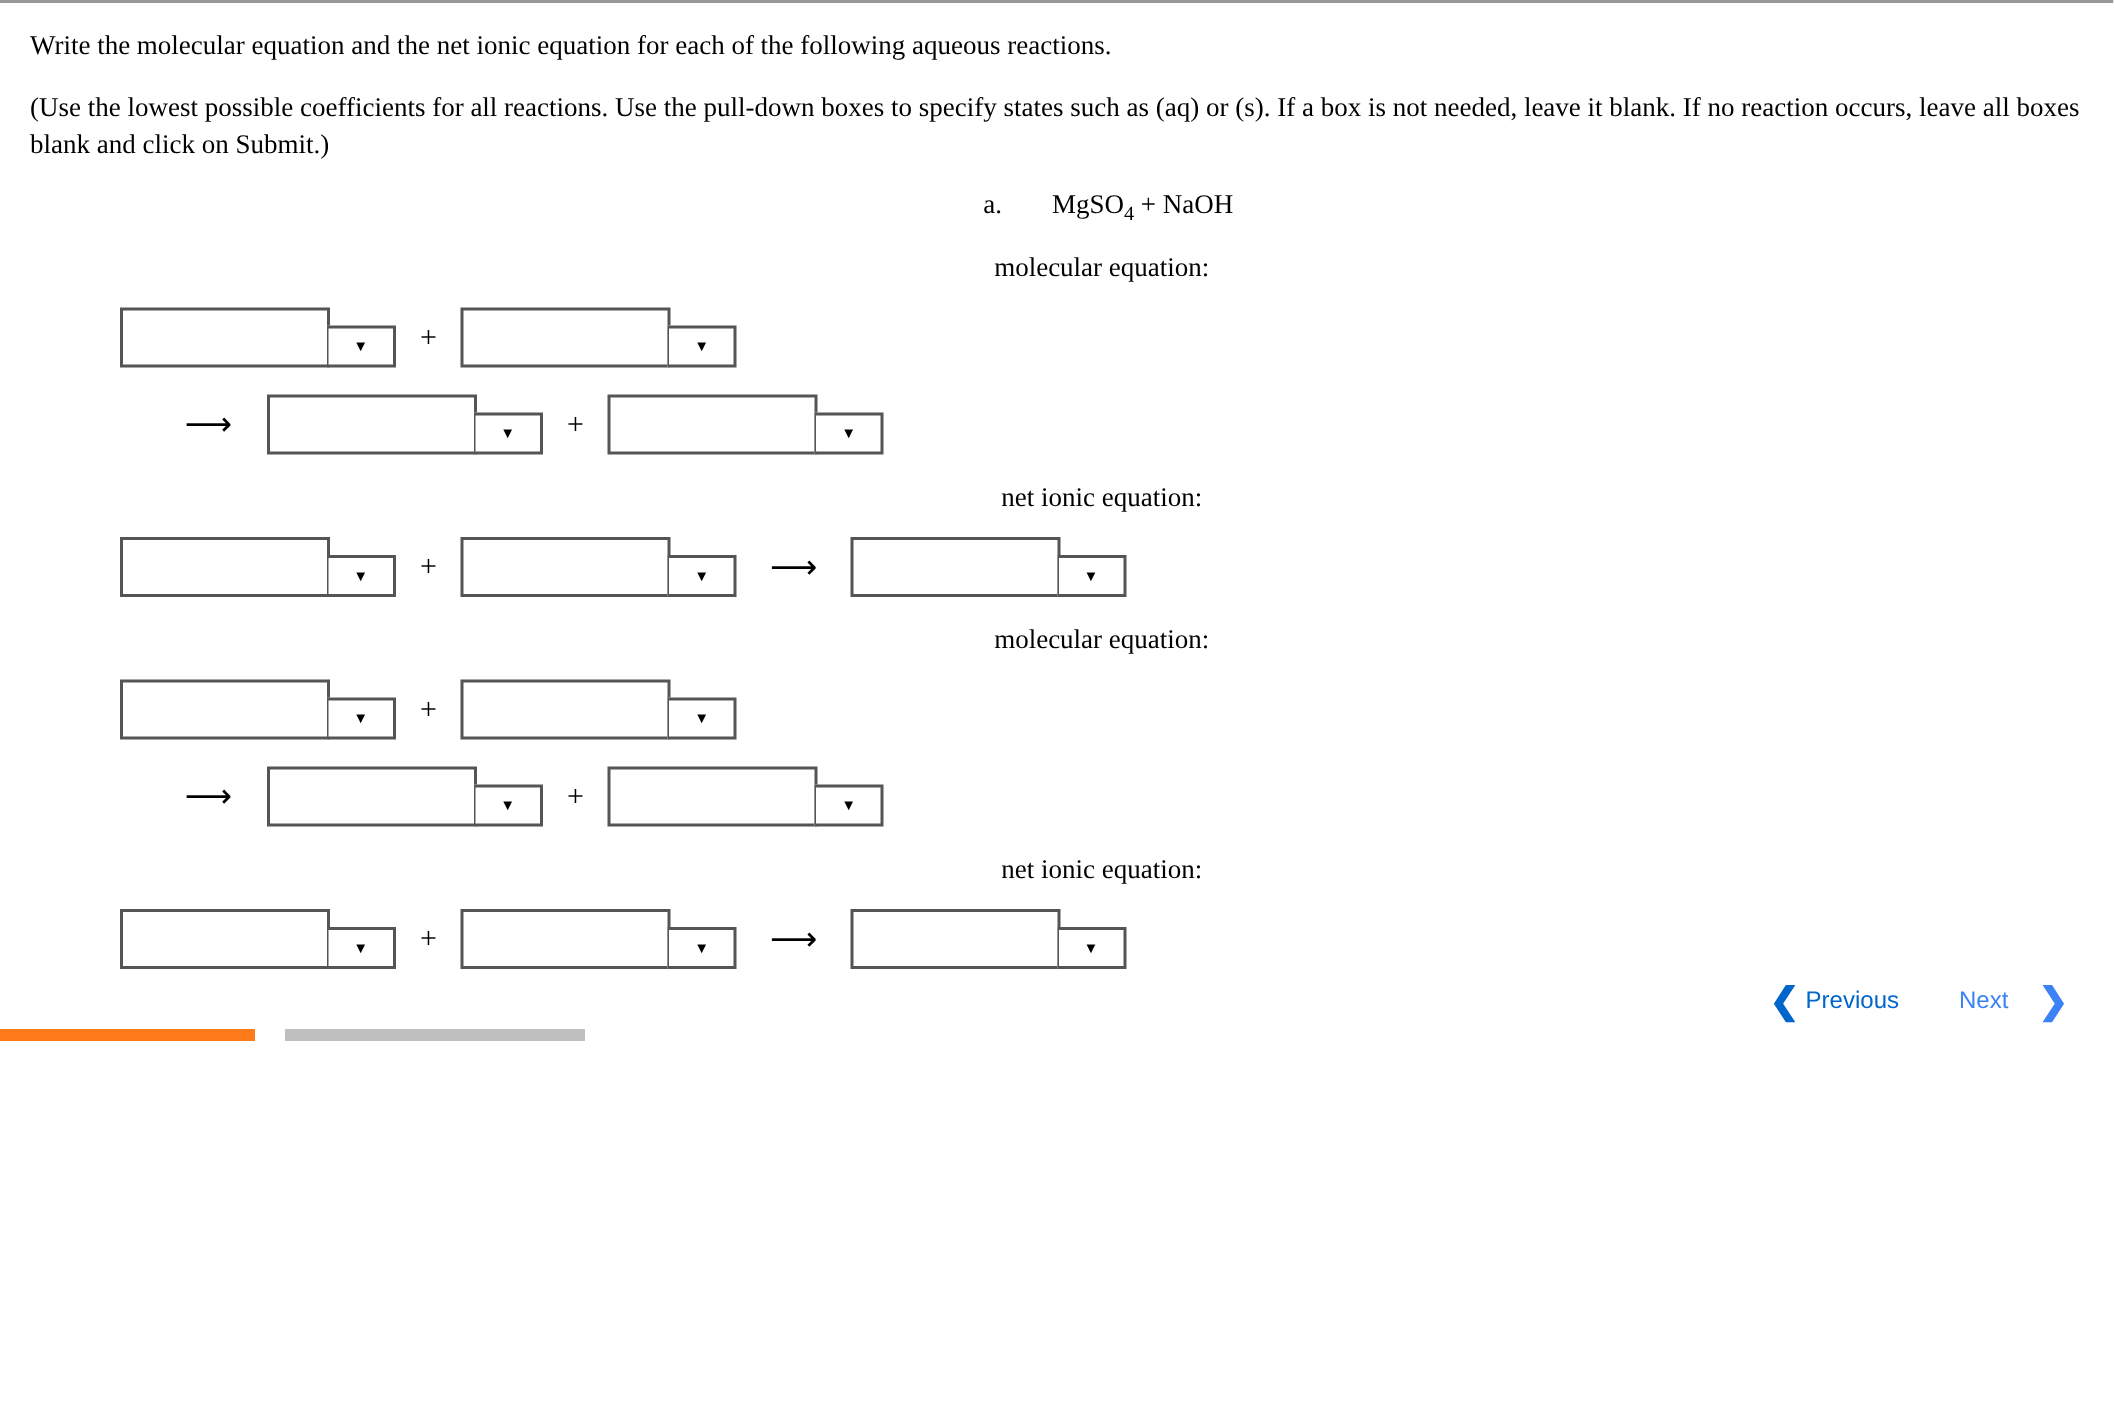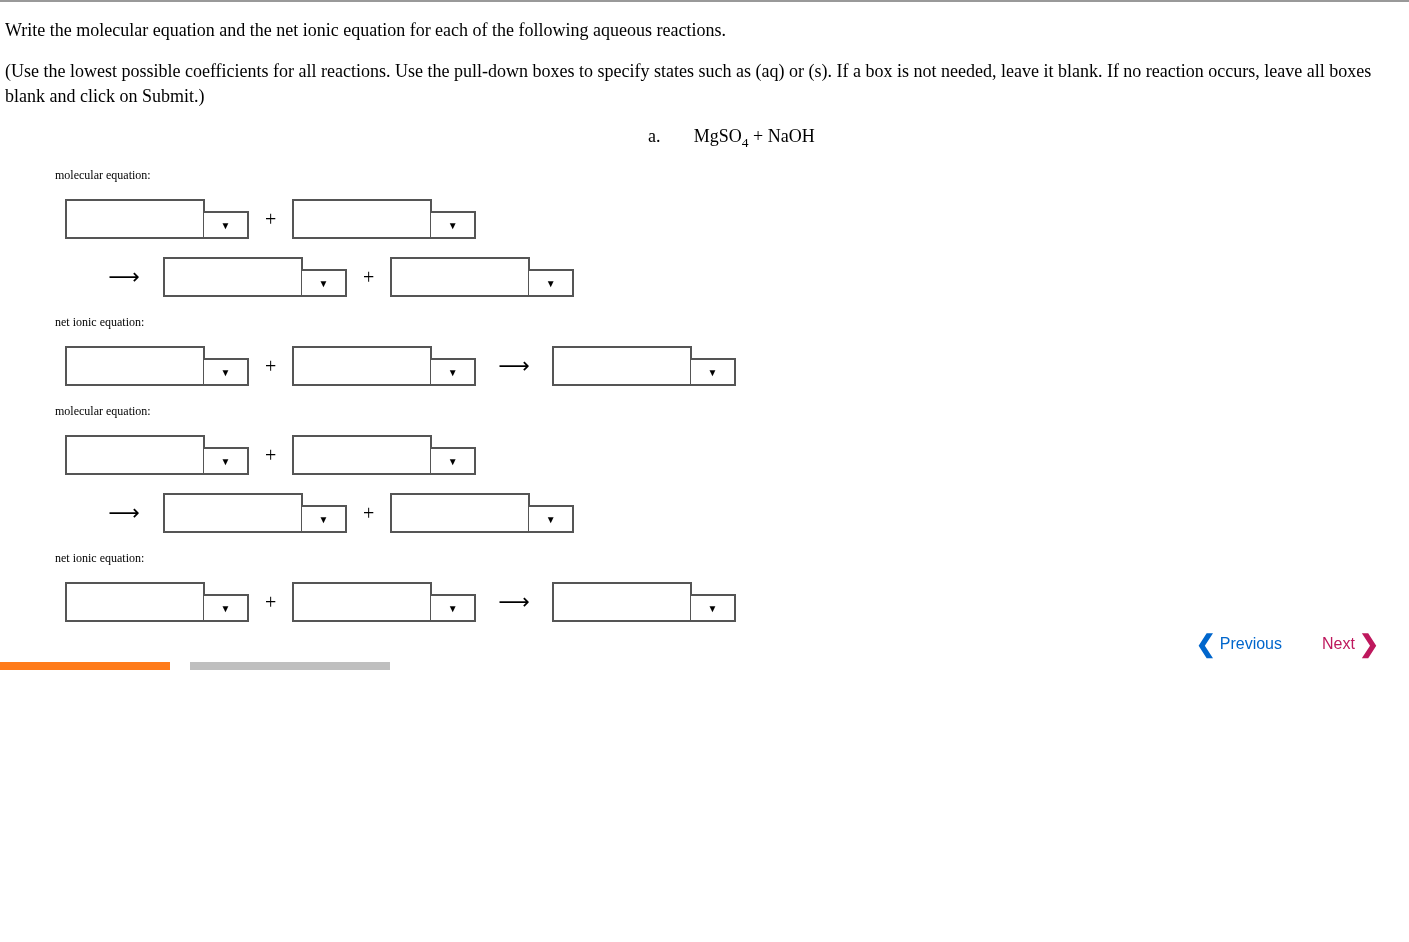--- a/index.html
+++ b/index.html
@@ -11,21 +11,21 @@
       font-family: "Times New Roman", Times, serif;
       font-size: 18px;
       color: #000;
       background: #fff;
       padding: 0;
       width: 1409px;
       position: relative;
     }
     .content-wrap {
       border-top: 2px solid #999;
-      padding: 16px 10px 30px 5px;
+      padding: 16px 10px 30px 20px;
     }
     .instruction {
       margin-bottom: 16px;
       line-height: 1.4;
     }
     .italic {
     }
     .problem {
       margin-top: 8px;
       margin-bottom: 16px;
@@ -42,21 +42,22 @@
     .formula {
       font-family: "Times New Roman", Times, serif;
     }
     .sub {
       font-size: 0.75em;
       vertical-align: sub;
     }
     .section-label {
       padding-left: 50px;
       margin-bottom: 16px;
-      font-size: 12px;
+      font-size: 18px;
+      text-align: center;
     }
     .eq-row {
       display: flex;
       align-items: center;
       padding-left: 60px;
       margin-bottom: 18px;
       gap: 8px;
     }
     .eq-row.indent2 {
       padding-left: 100px;
@@ -116,24 +117,24 @@
       font-size: 16px;
     }
     .nav-prev {
       color: #0066cc;
       display: flex;
       align-items: center;
       gap: 4px;
       cursor: pointer;
     }
     .nav-next {
-      color: #be185d;
-      display: flex;
-      align-items: center;
-      gap: 4px;
+      color: #3b82f6;
+      display: flex;
+      align-items: center;
+      gap: 20px;
       cursor: pointer;
     }
     .nav-chevron {
       font-size: 24px;
       font-weight: bold;
     }
     .bottom-bar {
       position: absolute;
       bottom: 0;
       left: 0;

